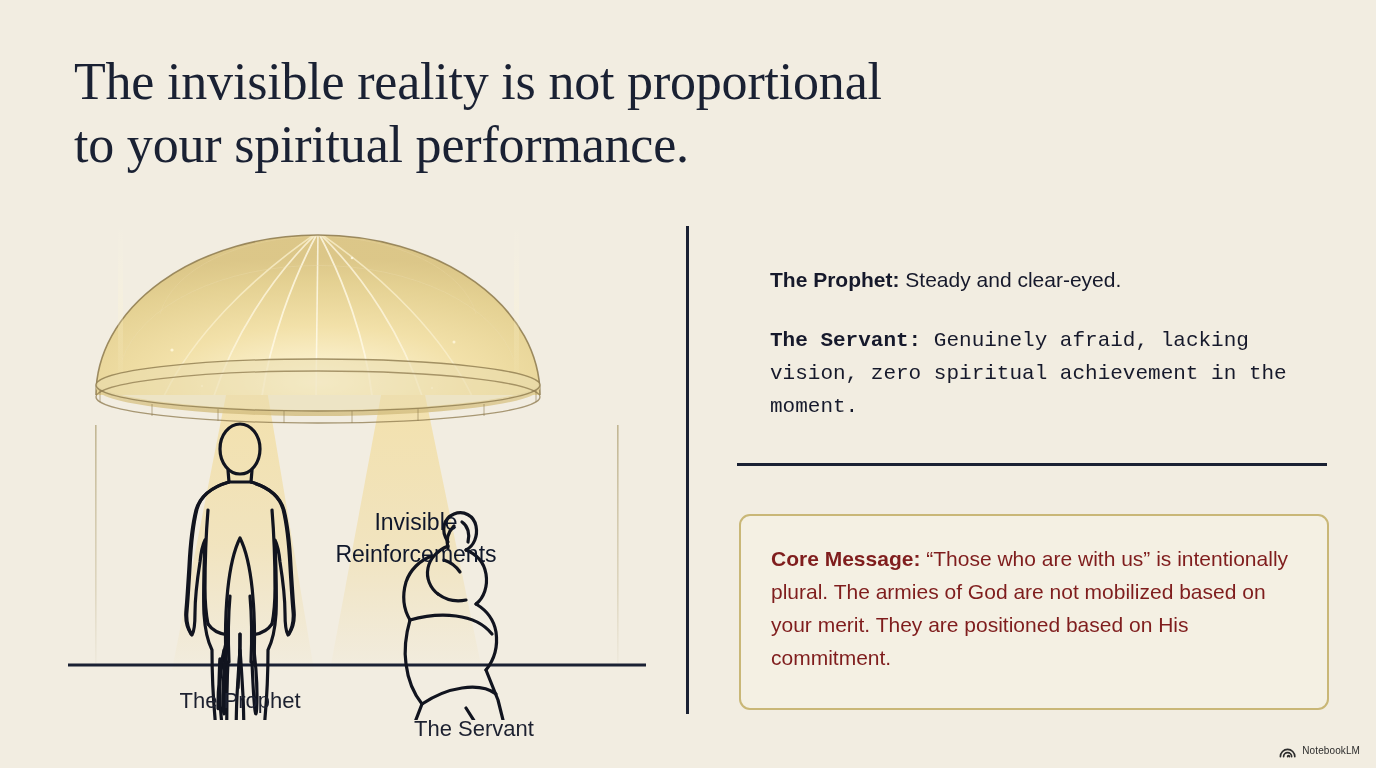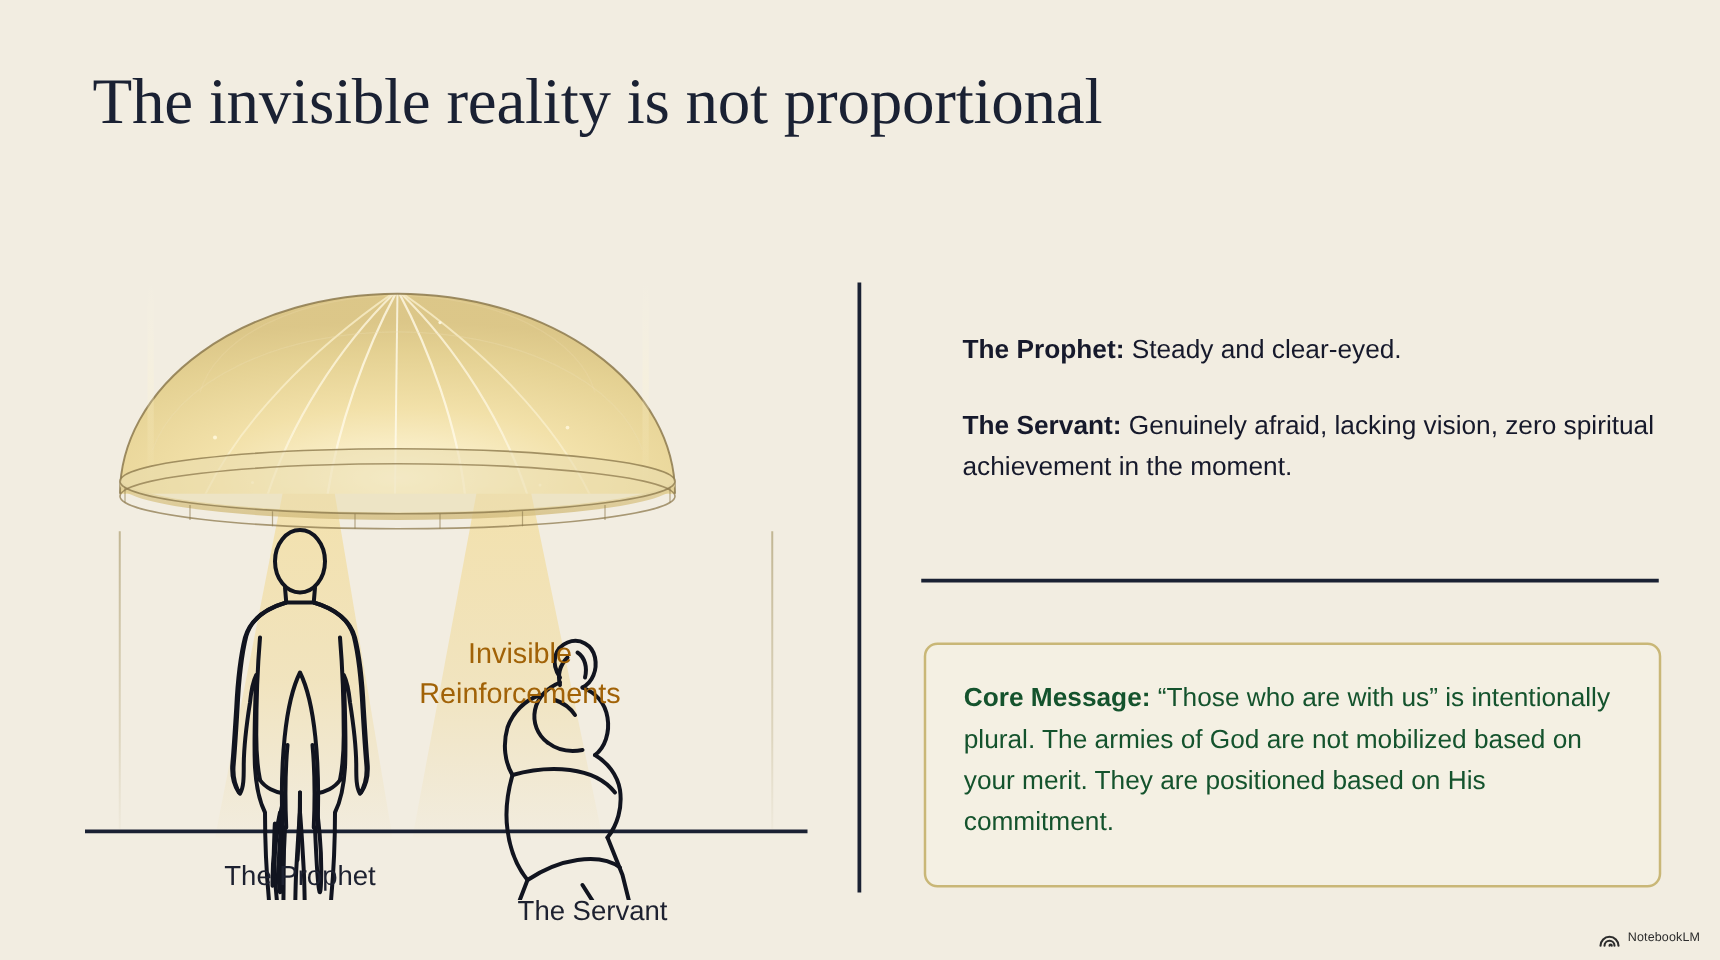--- a/index.html
+++ b/index.html
@@ -39,21 +39,21 @@
   }
   #cap-prophet { left:140px; top:688px; width:200px; }
   #cap-servant { left:374px; top:716px; width:200px; }
 
   #dome-label {
     position:absolute;
     left:214px; top:296px; width:300px;
     text-align:center;
     font-size:23px;
     line-height:32px;
-    color:#a16207;
+    color:#0f172a;
   }
   #dome-label span { display:block; }
 
   
   #vdivider {
     position:absolute;
     left:686px; top:226px;
     width:3px; height:488px;
     background:#1A2133;
   }
@@ -61,42 +61,42 @@
   
   #right { position:absolute; left:770px; top:252px; width:560px;margin-top:11px; }
 
   .para {
     font-size:21px;
     line-height:33px;
     color:#16192b;
     margin-bottom:28px;
   }
   .para b { font-weight:700; }
-  .para:last-child { margin-bottom:0; }
+  .para:last-child { margin-bottom:0;font-family:Liberation Mono, monospace; }
 
   #hdivider {
     position:absolute;
     left:737px; top:463px;
     width:590px; height:3px;
     background:#1A2133;
   }
 
   #core-box {
     position:absolute;
     left:739px; top:514px;
     width:590px; height:196px;
     border:2px solid #C9B777;
     border-radius:11px;
     background:#F4F0E3;
     padding:26px 28px 0 30px;
   }
   #core-text {
     font-size:21px;
     line-height:33px;
-    color:#14532d;
+    color:#7f1d1d;
   }
   #core-text b { font-weight:700; }
 
   
   #brand {
     position:absolute;
     right:16px; bottom:10px;
     display:flex; align-items:center; gap:6px;
     font-size:10px;
     color:#2c2c2c;
@@ -104,20 +104,21 @@
   }
   #brand svg { display:block; }
 </style>
 </head>
 <body>
 
 <div id="stage">
 
   <h1 id="title">
     <span class="line">The invisible reality is not proportional</span>
+    <span class="line">to your spiritual performance.</span>
   </h1>
 
   <div id="illus">
     <svg width="620" height="510" viewBox="0 0 620 510" xmlns="http://www.w3.org/2000/svg">
       <defs>
         <radialGradient id="domeGrad" cx="50%" cy="92%" r="78%">
           <stop offset="0%" stop-color="#FFF8DE" stop-opacity="0.98"></stop>
           <stop offset="45%" stop-color="#F2E0A6" stop-opacity="0.95"></stop>
           <stop offset="80%" stop-color="#E3CE8A" stop-opacity="0.9"></stop>
           <stop offset="100%" stop-color="#D8C079" stop-opacity="0.85"></stop>

